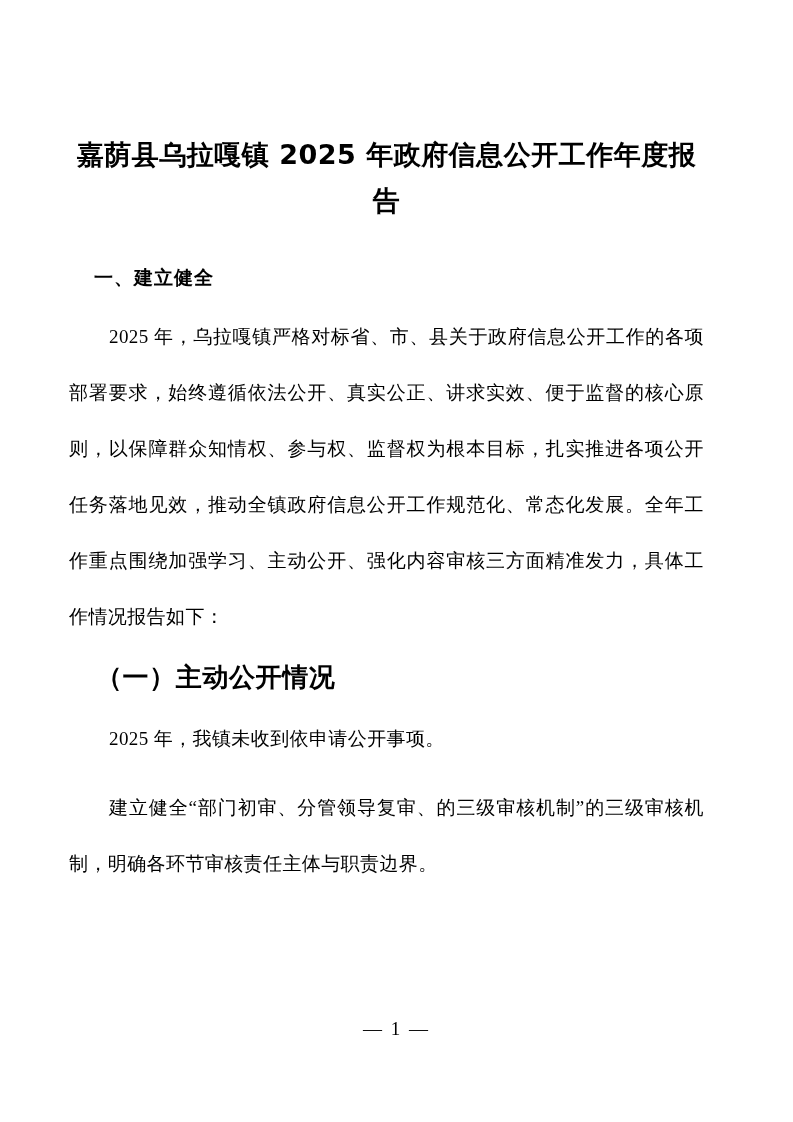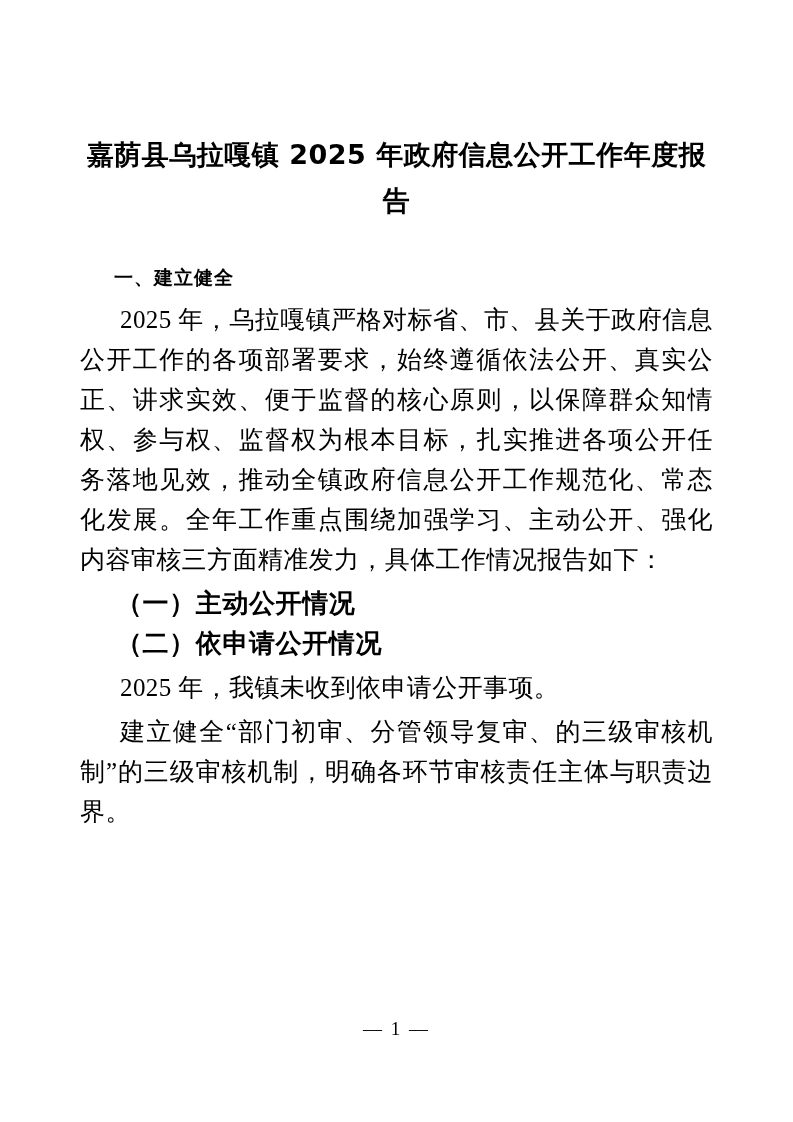--- a/index.html
+++ b/index.html
@@ -12,21 +12,21 @@
     height: 1122px;
     font-family: "Liberation Serif", "DejaVu Serif", serif;
     color: #000000;
     position: relative;
     overflow: hidden;
   }
   .page {
     box-sizing: border-box;
     width: 793px;
     height: 1122px;
-    padding: 132px 76px 40px 76px;
+    padding: 132px 76px 40px 56px;
     position: relative;
   }
   .doc-title {
     font-family: "DejaVu Sans", "Liberation Sans", sans-serif;
     font-weight: bold;
     font-size: 27px;
     line-height: 46px;
     text-align: center;
     letter-spacing: 0.5px;
     margin: 0 0 34px 0;
@@ -42,23 +42,23 @@
     letter-spacing: 1px;
   }
   .sub-heading {
     font-size: 26px;
     line-height: 40px;
     margin: 0;
     text-indent: 40px;
     letter-spacing: 0.6px;
   }
   .para {
-    font-size: 25px;
-    line-height: 40px;
-    margin: 4px;
+    font-size: 19px;
+    line-height: 56px;
+    margin: 13px;
     text-indent: 40px;
     text-align: justify;
     text-justify: inter-ideograph;
     letter-spacing: 0.4px;
   }
   .page-number {
     position: absolute;
     left: 0;
     right: 0;
     bottom: 82px;
@@ -74,21 +74,20 @@
 
   <h1 class="doc-title">嘉荫县乌拉嘎镇 2025 年政府信息公开工作年度报告</h1>
 
   <h2 class="section-heading">一、建立健全</h2>
 
   <p class="para">2025 年，乌拉嘎镇严格对标省、市、县关于政府信息公开工作的各项部署要求，始终遵循依法公开、真实公正、讲求实效、便于监督的核心原则，以保障群众知情权、参与权、监督权为根本目标，扎实推进各项公开任务落地见效，推动全镇政府信息公开工作规范化、常态化发展。全年工作重点围绕加强学习、主动公开、强化内容审核三方面精准发力，具体工作情况报告如下：</p>
 
   <h3 class="sub-heading">（一）主动公开情况</h3>
 
 
-  <h3 class="sub-heading">（二）依申请公开情况</h3>
 
   <p class="para">2025 年，我镇未收到依申请公开事项。</p>
 
 
   <p class="para">建立健全“部门初审、分管领导复审、的三级审核机制”的三级审核机制，明确各环节审核责任主体与职责边界。</p>
 
   <div class="page-number">— 1 —</div>
 
 </div>
 

